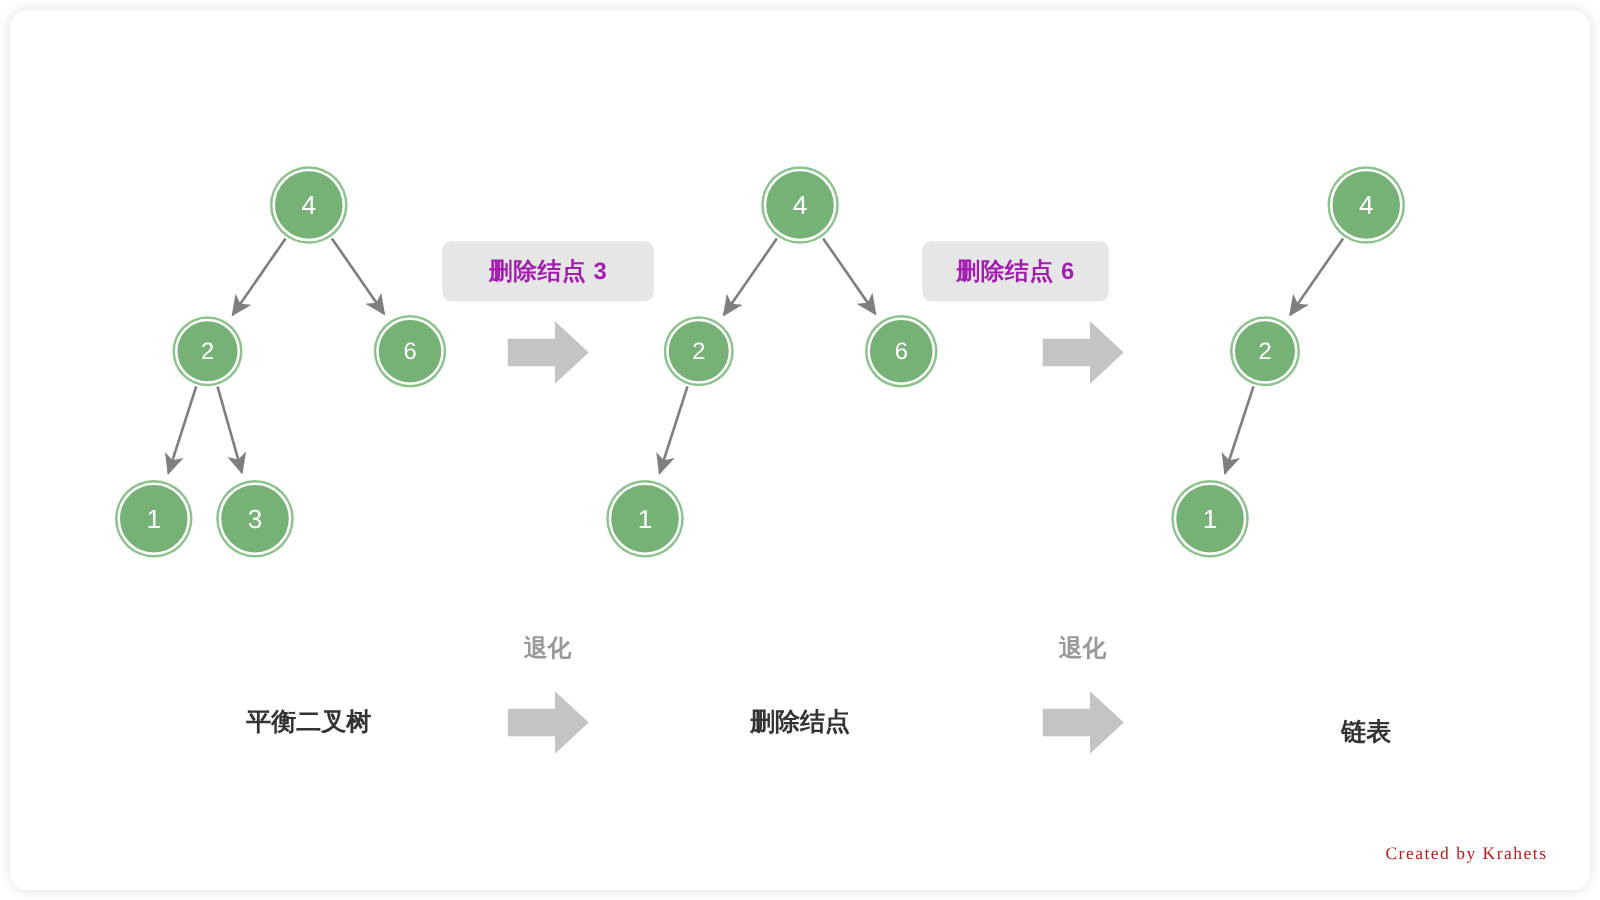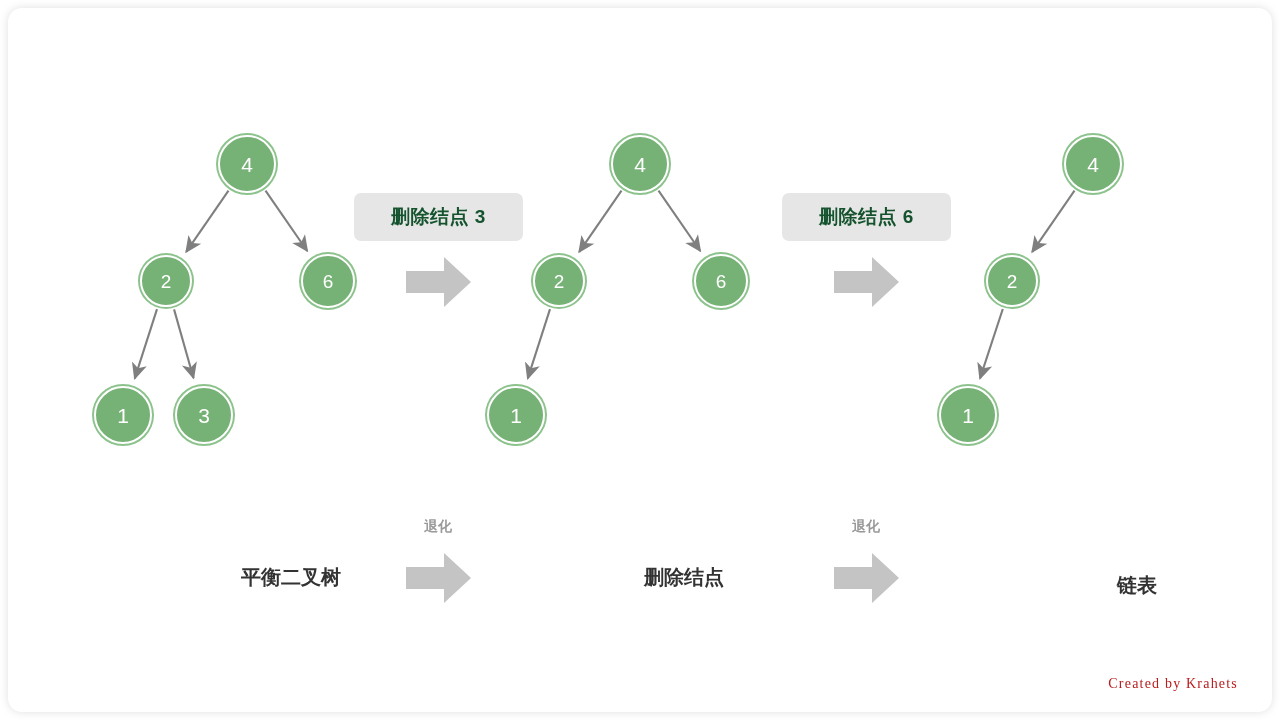--- a/index.html
+++ b/index.html
@@ -69,21 +69,21 @@
     line-height: 1;
     box-sizing: border-box;
     font-family: "Liberation Sans", "DejaVu Sans", sans-serif;
   }
 
   
   .op-label {
     position: absolute;
     background: #e6e6e6;
     border-radius: 7px;
-    color: #14532d;
+    color: #a21caf;
     font-size: 19px;
     font-weight: bold;
     display: flex;
     align-items: center;
     justify-content: center;
     letter-spacing: 0.5px;
     box-sizing: border-box;
     font-family: "Liberation Sans", "DejaVu Sans", sans-serif;
   }
 
@@ -96,33 +96,31 @@
   
   .caption {
     position: absolute;
     color: #333333;
     font-size: 20px;
     font-weight: bold;
     text-align: center;
     white-space: nowrap;
     transform: translateX(-50%);
     font-family: "Liberation Sans", "DejaVu Sans", sans-serif;
-    margin-left: 44px;
   }
 
   .transition-label {
     position: absolute;
     color: #999999;
-    font-size: 14px;
+    font-size: 19px;
     font-weight: bold;
     text-align: center;
     white-space: nowrap;
     transform: translateX(-50%);
     font-family: "Liberation Sans", "DejaVu Sans", sans-serif;
-    margin-top: 12px;
   }
 
   
   #watermark {
     position: absolute;
     right: 42px;
     bottom: 28px;
     color: #b91c1c;
     font-size: 14px;
     letter-spacing: 1.2px;
@@ -167,21 +165,21 @@
         <div class="node" style="left: 533px; top: 255px; width: 52px; height: 52px; font-size: 19px;">2</div>
         <div class="node" style="left: 694px; top: 254px; width: 54px; height: 54px; font-size: 19px;">6</div>
         <div class="node" style="left: 487px; top: 386px; width: 58px; height: 58px; font-size: 21px;">1</div>
         <div class="node" style="left: 1064px; top: 135px; width: 58px; height: 58px; font-size: 21px;">4</div>
         <div class="node" style="left: 986px; top: 255px; width: 52px; height: 52px; font-size: 19px;">2</div>
         <div class="node" style="left: 939px; top: 386px; width: 58px; height: 58px; font-size: 21px;">1</div>
       </div>
 
     <div class="op-label" style="left:354px; top:193px; width:169px; height:48px;">删除结点  3</div>
 
-    <div class="op-label" style="left:782px; top:193px; width:169px; height:48px;">删除结点  6</div>
+    <div class="op-label" style="left:738px; top:193px; width:149px; height:48px;">删除结点  6</div>
 
     <div class="block-arrow" style="left:406px; top:256px;">
       <svg width="66" height="52" viewBox="0 0 66 52">
         <path d="M0,15 L38,15 L38,1 L65,26 L38,51 L38,37 L0,37 Z" fill="#c4c4c4"></path>
       </svg>
     </div>
 
     <div class="block-arrow" style="left:834px; top:256px;">
       <svg width="66" height="52" viewBox="0 0 66 52">
         <path d="M0,15 L38,15 L38,1 L65,26 L38,51 L38,37 L0,37 Z" fill="#c4c4c4"></path>

